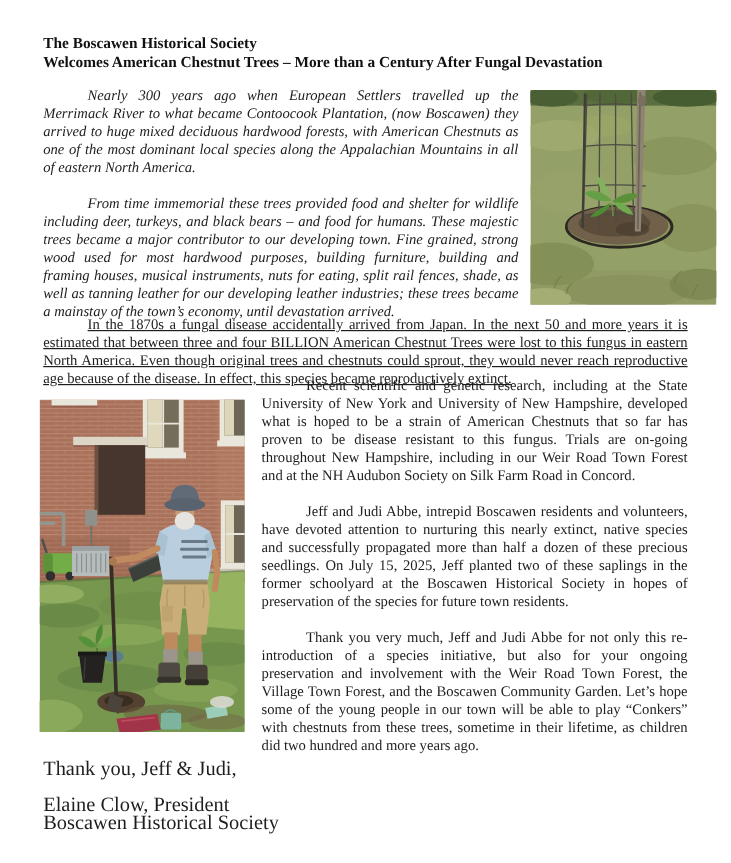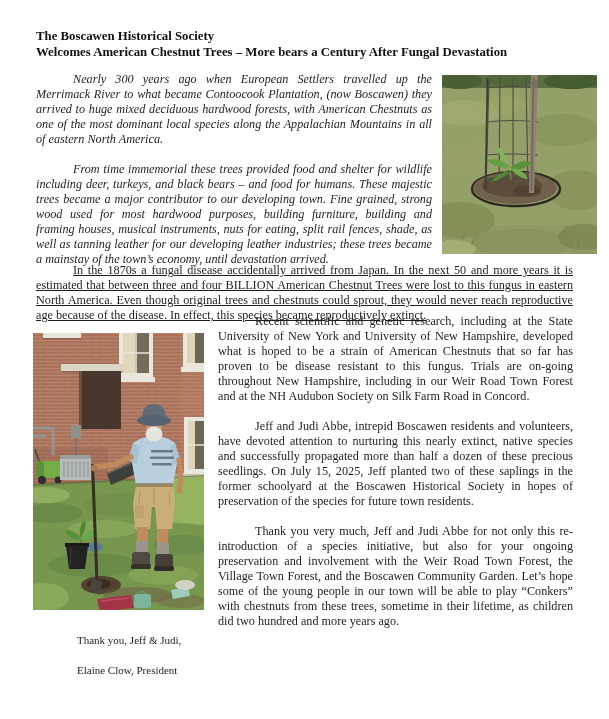--- a/index.html
+++ b/index.html
@@ -19,35 +19,35 @@
   .textcol p {
     margin:0 0 15px 0;
     text-indent:37px;
     text-align:justify;
     font-size:12.2px;
     line-height:15px;
   }
   .block-a { position:absolute; left:36px; top:72px;  width:396px;font-style:italic; }
   .block-b { position:absolute; left:36px; top:263px; width:537px;text-decoration:underline; }
   .block-c { position:absolute; left:218px; top:314px; width:355px; }
-  .closing { position:absolute; left:36px; top:633px; font-size:11px; line-height:15px;margin-left:41px; }
+  .closing { position:absolute; left:36px; top:633px; font-size:17px; line-height:15px; }
   .closing .gap { height:15px; }
   .photo { position:absolute; display:block; }
   .photo svg { display:block; }
   .photo-a { left:442px; top:75px;  width:155px; height:179px; }
   .photo-b { left:33px;  top:333px; width:171px; height:277px; }
 </style>
 </head>
 <body>
 
 <div class="page">
 
   <div class="title-block">
     <div>The Boscawen Historical Society</div>
-    <div>Welcomes American Chestnut Trees – More bears a Century After Fungal Devastation</div>
+    <div>Welcomes American Chestnut Trees – More than a Century After Fungal Devastation</div>
   </div>
 
   <div class="textcol block-a">
     <p>Nearly 300 years ago when European Settlers travelled up the Merrimack River to what became Contoocook Plantation, (now Boscawen) they arrived to huge mixed deciduous hardwood forests, with American Chestnuts as one of the most dominant local species along the Appalachian Mountains in all of eastern North America.</p>
     <p>From time immemorial these trees provided food and shelter for wildlife including deer, turkeys, and black bears – and food for humans. These majestic trees became a major contributor to our developing town.  Fine grained, strong wood used for most hardwood purposes, building furniture, building and framing houses, musical instruments, nuts for eating, split rail fences, shade, as well as tanning leather for our developing leather industries; these trees became a mainstay of the town’s economy, until devastation arrived.</p>
   </div>
 
   <div class="textcol block-b">
     <p>In the 1870s a fungal disease accidentally arrived from Japan.  In the next 50 and more years it is estimated that between three and four BILLION American Chestnut Trees were lost to this fungus in eastern North America.  Even though original trees and chestnuts could sprout, they would never reach reproductive age because of the disease.  In effect, this species became reproductively extinct.</p>
   </div>
@@ -55,20 +55,21 @@
   <div class="textcol block-c">
     <p>Recent scientific and genetic research, including at the State University of New York and University of New Hampshire, developed what is hoped to be a strain of American Chestnuts that so far has proven to be disease resistant to this fungus. Trials are on-going throughout New Hampshire, including in our Weir Road Town Forest and at the NH Audubon Society on Silk Farm Road in Concord.</p>
     <p>Jeff and Judi Abbe, intrepid Boscawen residents and volunteers, have devoted attention to nurturing this nearly extinct, native species and successfully propagated more than half a dozen of these precious seedlings.  On July 15, 2025, Jeff planted two of these saplings in the former schoolyard at the Boscawen Historical Society in hopes of preservation of the species for future town residents.</p>
     <p>Thank you very much, Jeff and Judi Abbe for not only this re-introduction of a species initiative, but also for your ongoing preservation and involvement with the Weir Road Town Forest, the Village Town Forest, and the Boscawen Community Garden.  Let’s hope some of the young people in our town will be able to play “Conkers” with chestnuts from these trees, sometime in their lifetime, as children did two hundred and more years ago.</p>
   </div>
 
   <div class="closing">
     <div>Thank you, Jeff &amp; Judi,</div>
     <div class="gap"></div>
     <div>Elaine Clow, President</div>
+    <div>Boscawen Historical Society</div>
   </div>
 
   <div class="photo photo-a">
     <svg width="155" height="179" viewBox="0 0 155 179" xmlns="http://www.w3.org/2000/svg">
       <rect width="155" height="179" fill="#93a067"></rect>
 
       <rect x="0" y="0" width="155" height="13" fill="#5a6e3f"></rect>
       <ellipse cx="18" cy="6" rx="22" ry="8" fill="#4a5f34"></ellipse>
       <ellipse cx="70" cy="4" rx="26" ry="7" fill="#526838"></ellipse>
       <ellipse cx="130" cy="6" rx="28" ry="8" fill="#465c31"></ellipse>

